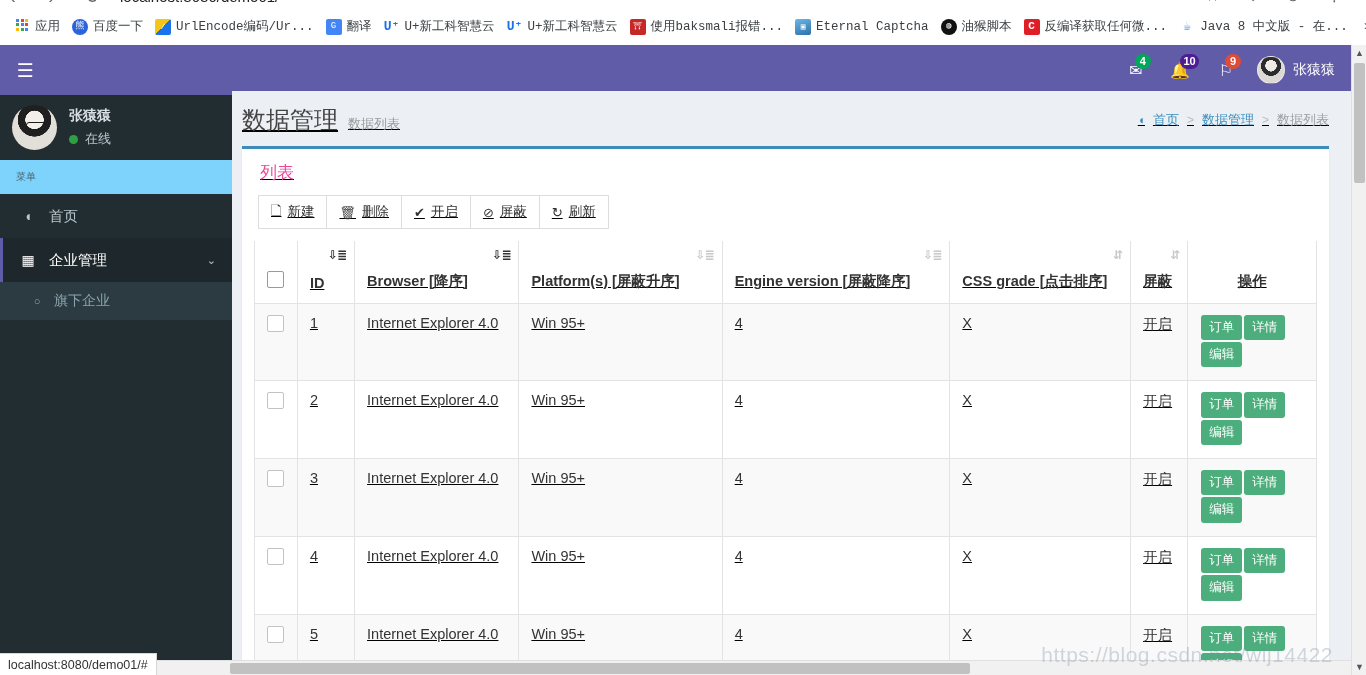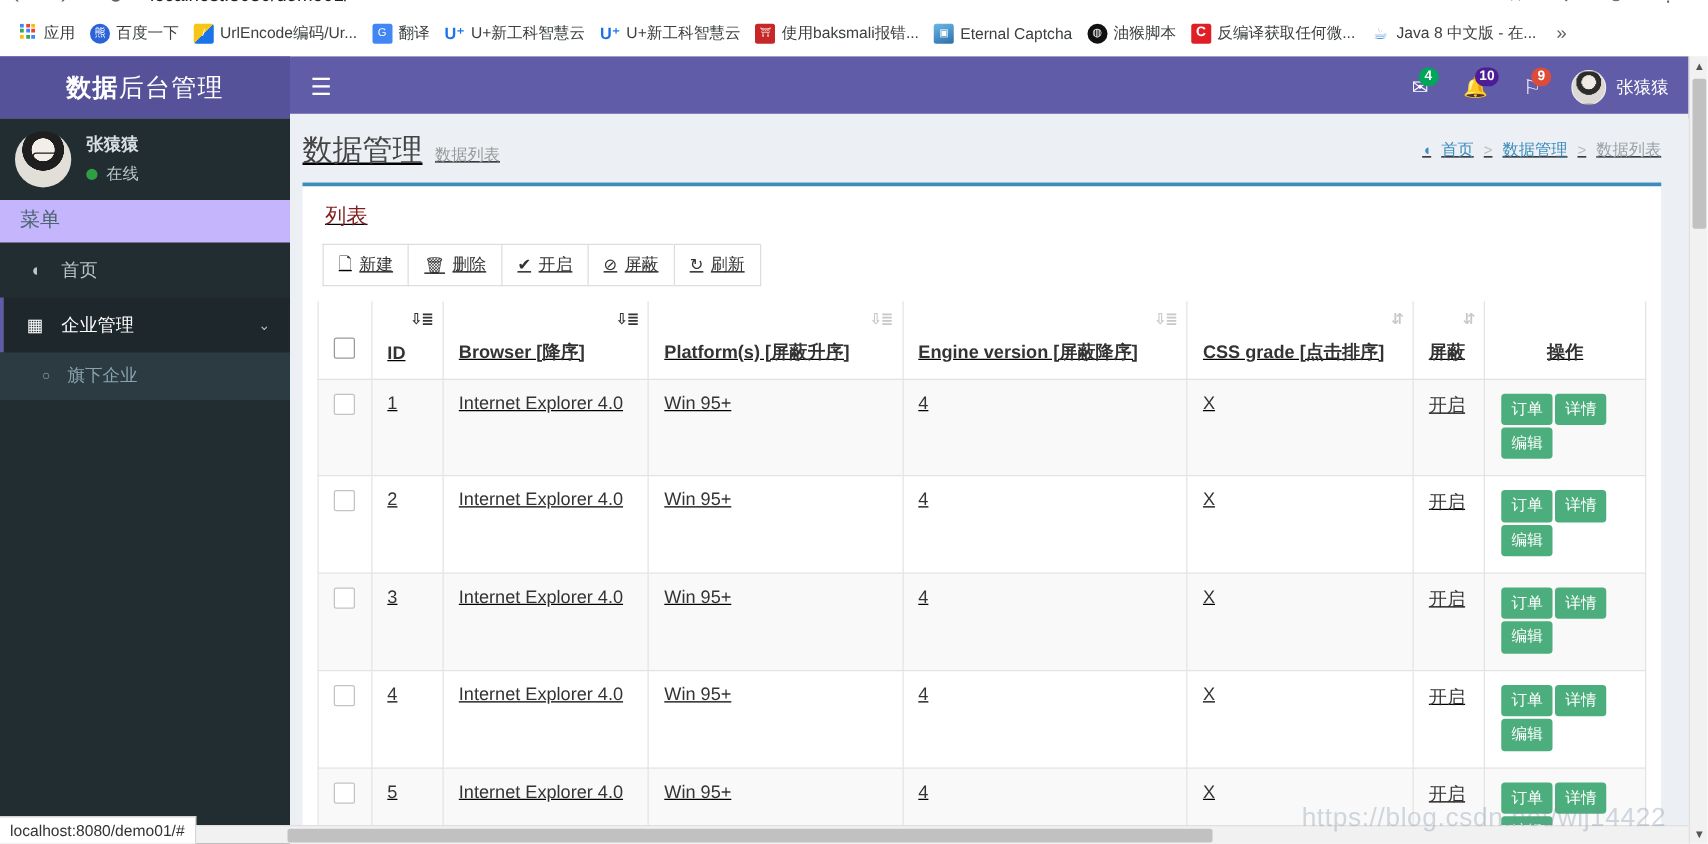--- a/index.html
+++ b/index.html
@@ -36,20 +36,21 @@
     font-size: 15px; color: #5f6368; letter-spacing: 12px;
   }
 
   .bookmarks {
     position: absolute; left: 0; top: 10px;
     width: 1366px; height: 33px;
     display: flex; align-items: center;
     padding-left: 8px;
     background: #ffffff;
     white-space: nowrap;
+    font-family: Liberation Mono, monospace;
   }
   .bm {
     display: flex; align-items: center;
     gap: 5px;
     padding: 3px 6px;
     font-size: 12px; color: #3c4043;
     border-radius: 4px;
     flex: 0 0 auto;
   }
   .bm-ico {
@@ -169,22 +170,22 @@
     width:18px; height:6px; border:1.5px solid #1d1d1d; border-radius:3px;
   }
   .side-user-info { display: flex; flex-direction: column; gap: 5px; }
   .side-user-name { color: #d9e0e3; font-size: 14px; font-weight: bold; }
   .side-user-status { color: #b8c7ce; font-size: 13px; display: flex; align-items: center; gap: 7px; }
   .dot-online { width: 9px; height: 9px; border-radius: 50%; background: #2ea043; display: inline-block; }
 
   .side-header {
     height: 34px; line-height: 34px;
     padding: 0 16px;
-    color: #4b646f; font-size: 16px;
-    background: #c4b5fd;
+    color: #4b646f; font-size: 10px;
+    background: #7dd3fc;
   }
   .side-item {
     height: 44px; display: flex; align-items: center;
     padding: 0 16px; gap: 12px;
     color: #b8c7ce; font-size: 14.5px;
     border-left: 3px solid transparent;
   }
   .side-item.active {
     background: #1e282c;
     color: #ffffff;
@@ -226,21 +227,21 @@
     margin: 5px 22px 0 10px;
     background: #fff;
     border-top: 3px solid #3c8dbc;
     box-shadow: 0 1px 1px rgba(0,0,0,.1);
     height: 520px;
     overflow: hidden;
   }
   .card-head {
     height: 46px; display: flex; align-items: center;
     padding: 0 18px;
-    font-size: 17px; color: #7f1d1d;
+    font-size: 17px; color: #ec4899;
   }
   .card-body { padding: 0 12px; }
 
   .toolbar-row {
     display: flex; align-items: center; justify-content: space-between;
     padding: 0 4px 12px 4px;
   }
   .btn-group { display: flex; }
   .tbtn {
     height: 34px;
@@ -443,24 +444,20 @@
       <span class="bm-ico ico-java">☕</span>
       <span class="bm-label">Java 8 中文版 - 在...</span>
     </div>
     <div class="bm-overflow">»</div>
   </div>
 </div>
 
 <div class="app">
 
   <div class="navbar">
-    <div class="logo">
-      <b>数据</b>
-        <span>后台管理</span>
-    </div>
     <div class="nav-right">
       <div class="sidebar-toggle">☰</div>
       <div class="nav-spacer"></div>
       <div class="nav-icons">
         <div class="nav-ico-btn">
           <span>✉</span>
           <span class="badge green">4</span>
         </div>
         <div class="nav-ico-btn">
           <span>🔔</span>

